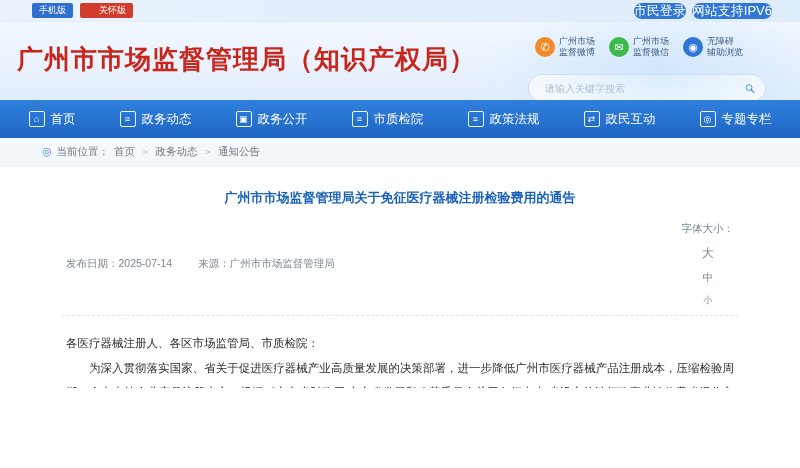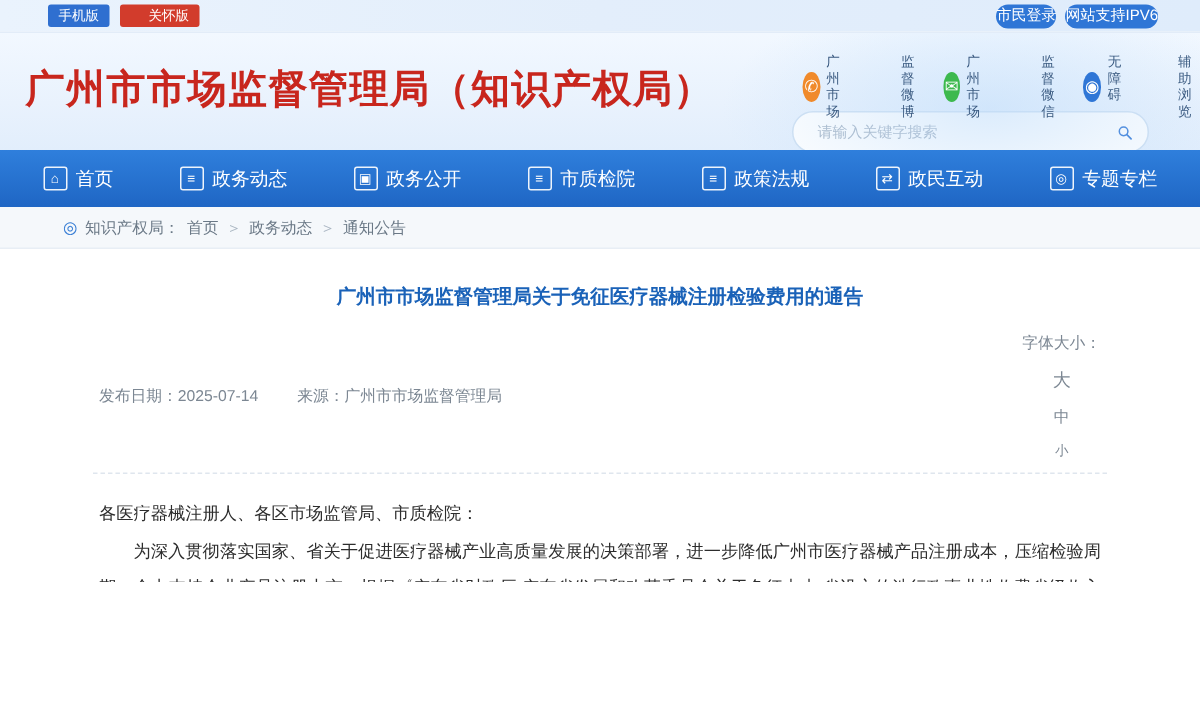--- a/index.html
+++ b/index.html
@@ -34,21 +34,21 @@
   .pill.red  { background: #d23c2c; padding-left: 19px; }
 
   .topbar-right {
     margin-left: auto;
     display: flex; align-items: center; gap: 6px;
     padding-right: 28px;
   }
   .toppill {
     background: #2f76d6;
     color: #fff;
-    font-size: 10px;
+    font-size: 13px;
     border-radius: 8px;
     padding: 2px 0;
     line-height: 12px;
     text-align: right;
   }
 
   
   .header {
     position: relative;
     height: 78px;
@@ -82,21 +82,21 @@
     font-size: 9px; color: #3a5a80; line-height: 11px;
   }
   .circ {
     width: 20px; height: 20px; border-radius: 50%;
     display: flex; align-items: center; justify-content: center;
     color: #fff; font-size: 11px;
   }
   .circ.orange { background: #f08a2b; }
   .circ.green  { background: #3db94e; }
   .circ.blue   { background: #2f76d6; }
-  .hdr-ico .two-line { display: flex; flex-direction: row; gap: 36px; }
+  .hdr-ico .two-line { display: flex; flex-direction: column; }
 
   .searchbox {
     position: absolute;
     left: 528px; top: 52px;
     width: 238px; height: 28px;
     background: #fff;
     border: 1px solid #cfe0f2;
     border-radius: 14px;
     display: flex; align-items: center;
     padding: 0 4px 0 14px;
@@ -279,21 +279,21 @@
       <span>政民互动</span>
     </div>
     <div class="nav-item">
       <span class="nico">◎</span>
       <span>专题专栏</span>
     </div>
   </div>
 
   <div class="crumbbar">
     <span class="pin">◎</span>
-    <span>知识产权局：</span>
+    <span>当前位置：</span>
     <a href="#">首页</a>
     <span class="sep">＞</span>
     <a href="#">政务动态</a>
     <span class="sep">＞</span>
     <a href="#">通知公告</a>
   </div>
 
   <div class="article-wrap">
     <div class="art-title">广州市市场监督管理局关于免征医疗器械注册检验费用的通告</div>
 

